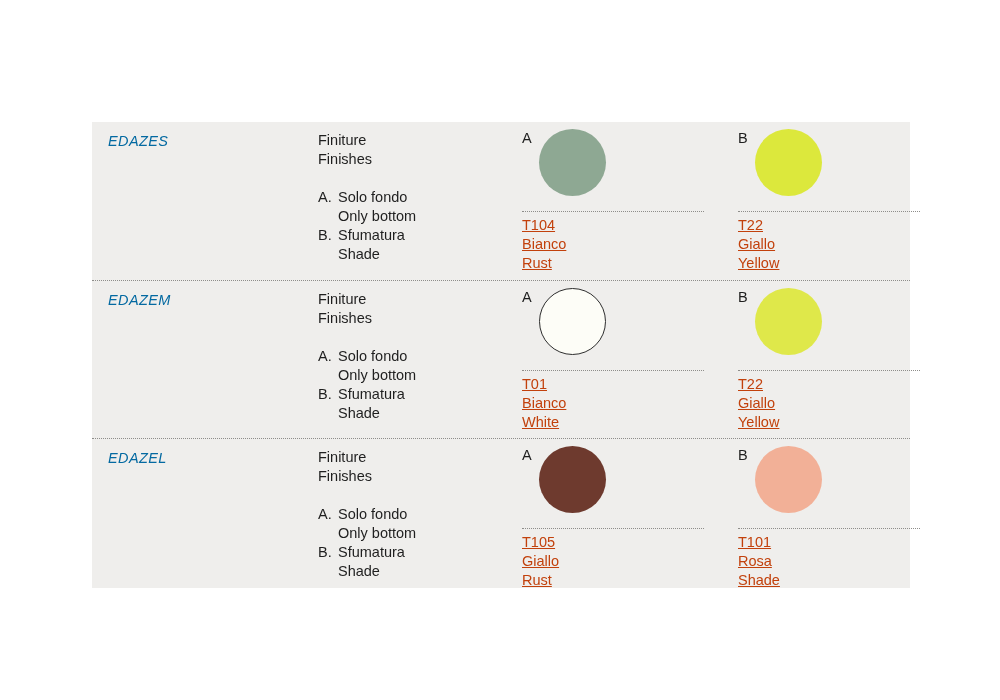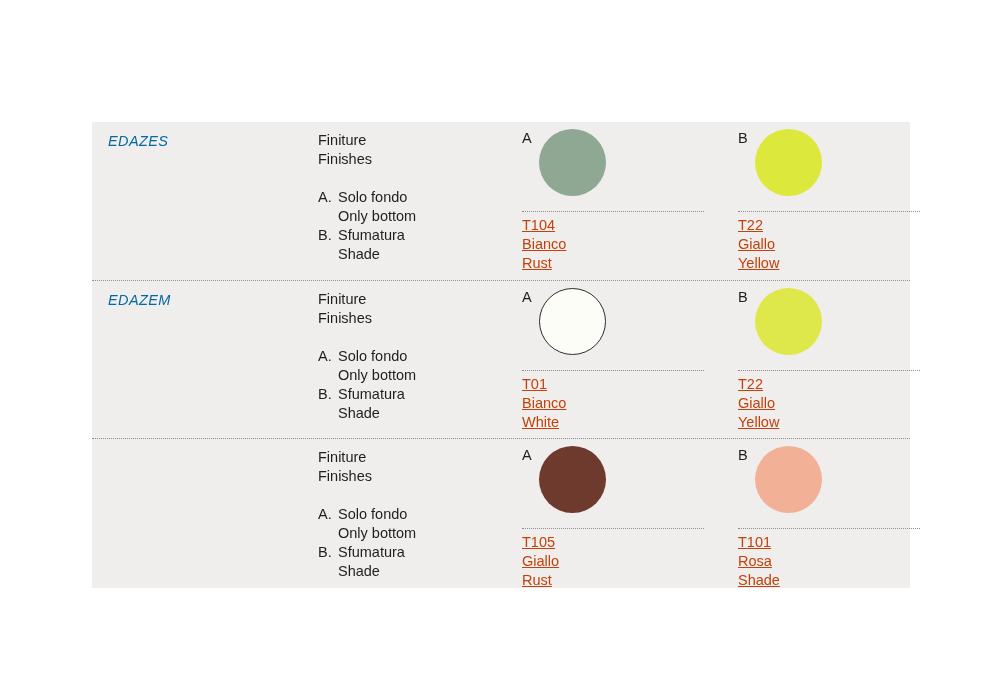--- a/index.html
+++ b/index.html
@@ -224,20 +224,23 @@
           <div class="swatch-dot" style="background: rgb(223, 232, 74);"></div>
           <div class="swatch-rule"></div>
           <div class="swatch-labels">
             <div>T22</div>
             <div>Giallo</div>
             <div>Yellow</div>
           </div>
         </div>
       </div>
       <div class="row">
+        <div class="code-col">
+          <div class="code">EDAZEL</div>
+        </div>
         <div class="finish-col">
           <div class="finish-head">Finiture</div>
           <div class="finish-head">Finishes</div>
           <div class="finish-list">
             <div class="finish-item">
               <div class="finish-marker">A.</div>
               <div class="finish-texts">
                 <div>Solo fondo</div>
                 <div>Only bottom</div>
               </div>

